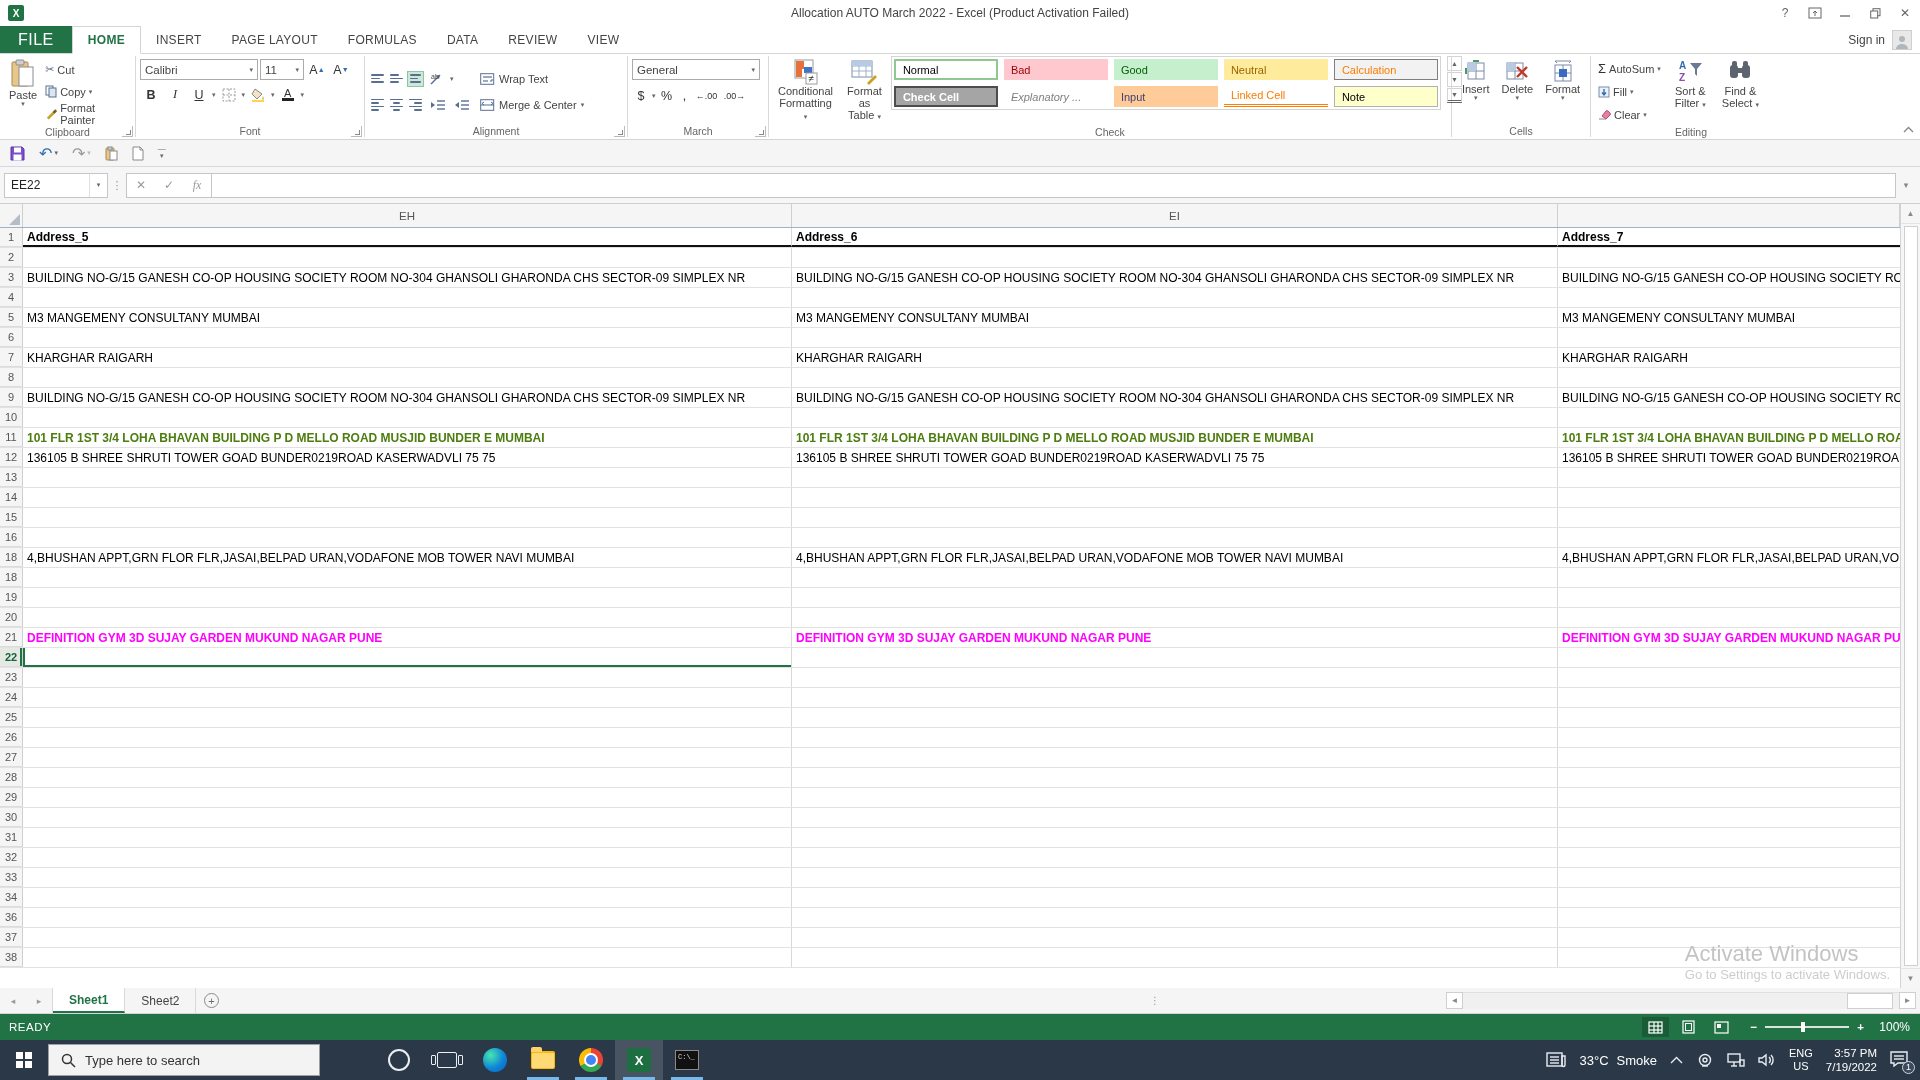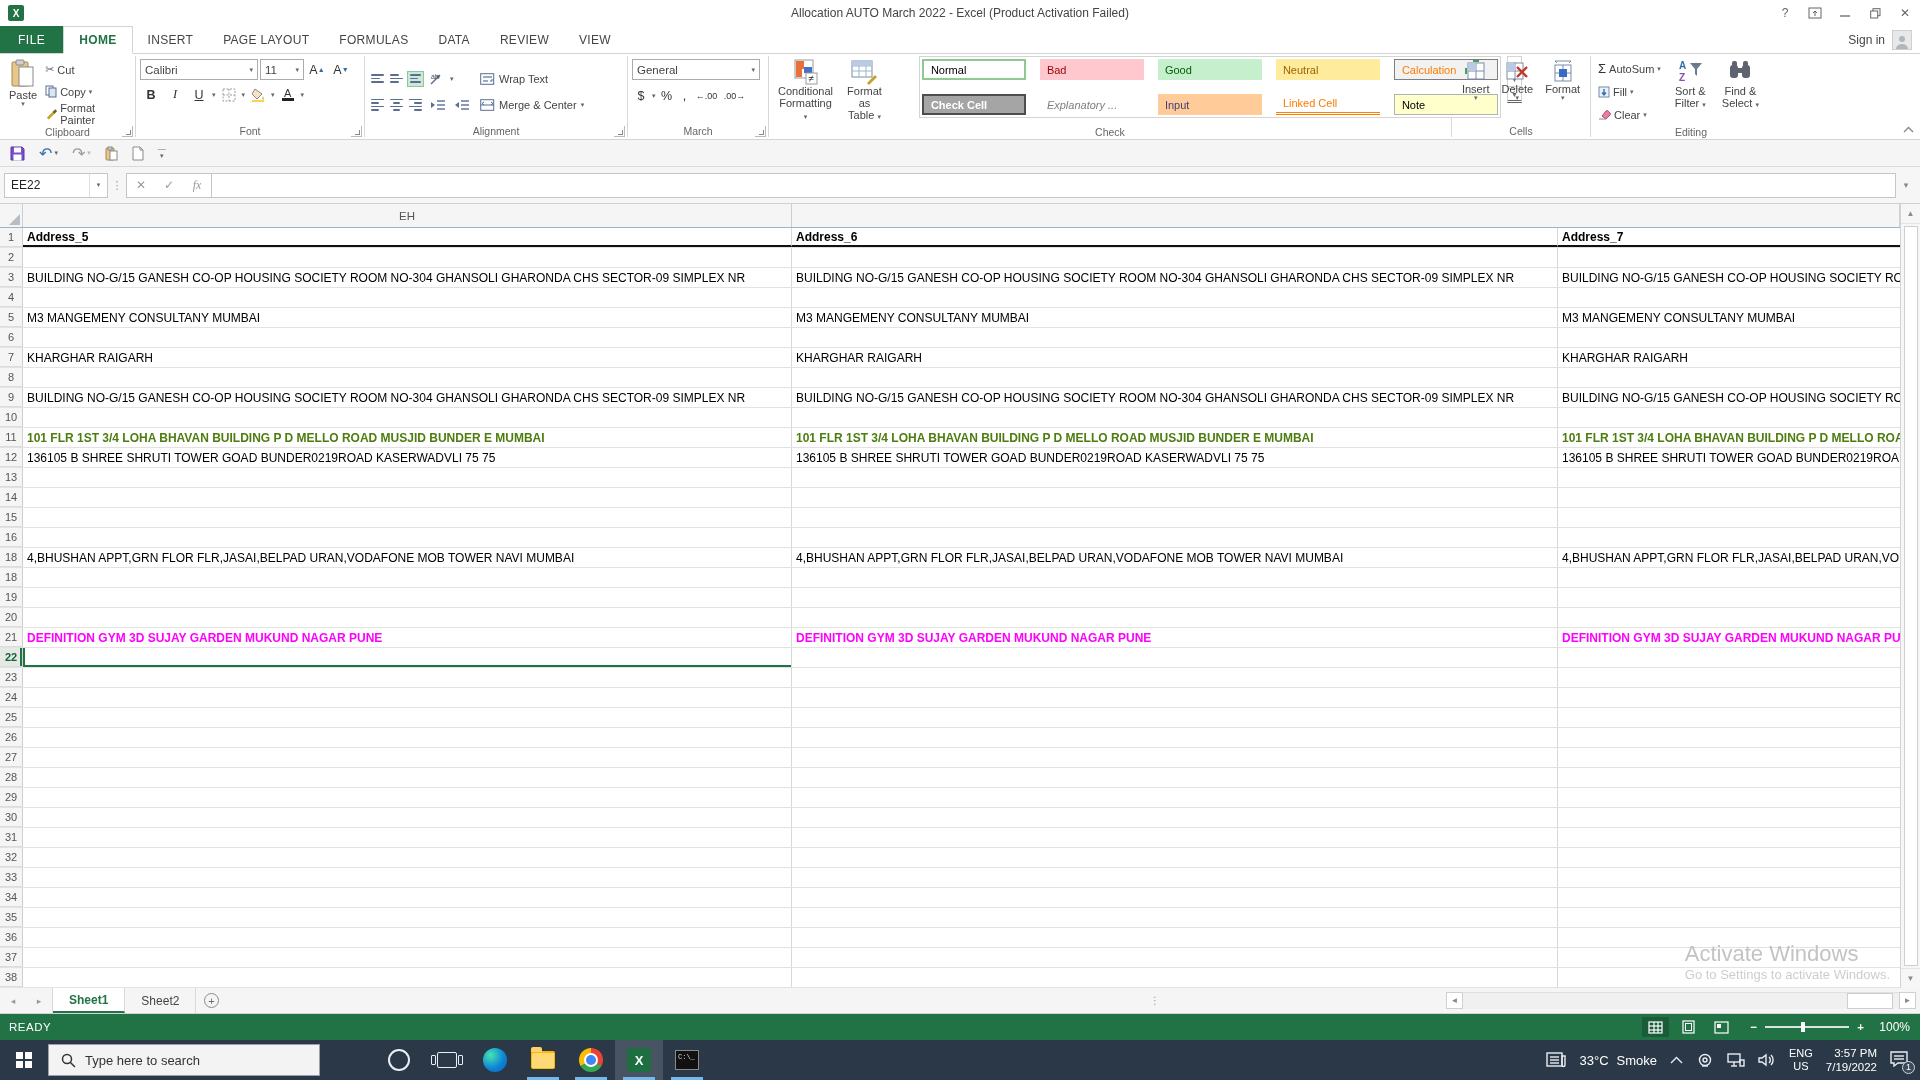--- a/index.html
+++ b/index.html
@@ -10,21 +10,21 @@
   .titlebar{height:26px;display:flex;align-items:center;background:#fff;position:relative;}
   .xlicon{width:16px;height:16px;margin-left:8px;background:#217346;border-radius:2px;
     color:#fff;font-size:10px;font-weight:bold;display:flex;align-items:center;justify-content:center;}
   .tb-title{position:absolute;left:0;right:0;text-align:center;font-size:12px;color:#444;}
   .tb-ctrls{margin-left:auto;display:flex;height:100%;z-index:2;}
   .tb-btn{width:30px;height:100%;display:flex;align-items:center;justify-content:center;color:#666;font-size:12px;}
   .tb-btn svg{stroke:#666;}
 
   
   .tabrow{height:28px;display:flex;align-items:stretch;background:#fff;border-bottom:1px solid #d4d4d4;position:relative;}
-  .tab-file{background:#217346;color:#fff;padding:0 18px;display:flex;align-items:center;font-size:12px;letter-spacing:.5px;}
+  .tab-file{background:#217346;color:#fff;padding:0 18px;display:flex;align-items:center;font-size:16px;letter-spacing:.5px;}
   .tab{padding:0 15px;display:flex;align-items:center;font-size:12px;color:#444;letter-spacing:.3px;}
   .tab.active{background:#fff;color:#217346;border:1px solid #d4d4d4;border-bottom:1px solid #fff;margin-bottom:-1px;font-weight:bold;}
   .signin{margin-left:auto;display:flex;align-items:center;gap:7px;padding-right:8px;font-size:12px;color:#444;}
   .avatar{width:20px;height:20px;background:#e8e8e8;border:1px solid #cfcfcf;display:flex;align-items:flex-end;justify-content:center;overflow:hidden;}
   .avatar svg{fill:#aeb7bd;}
 
   
   .ribbon{height:86px;background:#fff;display:flex;align-items:stretch;border-bottom:1px solid #d4d4d4;position:relative;font-size:11px;color:#444;}
   .rgroup{display:flex;flex-direction:column;padding:2px 4px 0 4px;position:relative;}
   .rgroup .gbody{flex:1;display:flex;align-items:flex-start;}
@@ -36,21 +36,21 @@
   .dd{font-size:7px;color:#666;line-height:6px;}
   .smallrow{display:flex;align-items:center;gap:2px;}
   .mini{height:21px;display:flex;align-items:center;gap:3px;padding:0 3px;color:#444;}
   .selbox{height:21px;border:1px solid #ababab;background:#fff;display:flex;align-items:center;font-size:11.5px;padding:0 4px;justify-content:space-between;}
   .fbtn{width:22px;height:21px;display:flex;align-items:center;justify-content:center;font-size:12.5px;color:#333;}
   .alnico{width:17px;height:16px;display:flex;flex-direction:column;justify-content:center;gap:2px;padding:2px;}
   .alnico i{display:block;height:1.5px;background:#5a6f8f;border-radius:1px;}
   .alnico.sel{background:#cde8d8;border:1px solid #8fc5a5;}
   .wrapline{display:flex;align-items:center;gap:4px;height:21px;}
   
-  .gallery{display:grid;grid-template-columns:repeat(5,104px);grid-auto-rows:21px;gap:14px;border:1px solid #d4d4d4;padding:2px;background:#fff;margin-left:28px;}
+  .gallery{display:grid;grid-template-columns:repeat(5,104px);grid-auto-rows:21px;gap:6px;border:1px solid #d4d4d4;padding:2px;background:#fff;}
   .gitem{display:flex;align-items:center;padding:0 7px;font-size:11px;white-space:nowrap;overflow:hidden;}
   .g-normal{background:#fff;border:2px solid #90c890;color:#000;}
   .g-bad{background:#ffc7ce;color:#9c0006;}
   .g-good{background:#c6efce;color:#006100;}
   .g-neutral{background:#ffeb9c;color:#9c6500;}
   .g-calculation{background:#f2f2f2;color:#fa7d00;border:1px solid #7f7f7f;}
   .g-check{background:#a5a5a5;color:#fff;border:2px solid #4d4d4d;font-weight:bold;}
   .g-explanatory{background:#fff;color:#7f7f7f;font-style:italic;}
   .g-input{background:#ffcc99;color:#3f3f76;}
   .g-linked{background:#fff;color:#fa7d00;border-bottom:3px double #ff8001;}
@@ -599,20 +599,21 @@
     <span class="fx">fx</span>
   </div>
   <div class="finput"></div>
   <div class="fexpand dd">▾</div>
 </div>
 
 <div class="gridwrap">
   <div class="chead" id="col-headers" style="margin-right:20px;">
       <div class="corner"></div>
       <div class="chcell" style="width: 769px;">EH</div>
+      <div class="chcell" style="width: 766px;">EI</div>
       <div class="chcell" style="flex: 1 1 0%;"></div>
     </div>
   <div class="gbody" id="grid-body" style="margin-right:20px;">
       <div class="grow">
         <div class="rhdr">1</div>
         <div class="cell s-header r1" style="width: 769px;">Address_5</div>
         <div class="cell s-header r1" style="width: 766px;">Address_6</div>
         <div class="cell last s-header r1">Address_7</div>
       </div>
       <div class="grow">
@@ -802,26 +803,20 @@
         <div class="cell last"></div>
       </div>
       <div class="grow">
         <div class="rhdr">33</div>
         <div class="cell" style="width: 769px;"></div>
         <div class="cell" style="width: 766px;"></div>
         <div class="cell last"></div>
       </div>
       <div class="grow">
         <div class="rhdr">34</div>
-        <div class="cell" style="width: 769px;"></div>
-        <div class="cell" style="width: 766px;"></div>
-        <div class="cell last"></div>
-      </div>
-      <div class="grow">
-        <div class="rhdr">35</div>
         <div class="cell" style="width: 769px;"></div>
         <div class="cell" style="width: 766px;"></div>
         <div class="cell last"></div>
       </div>
       <div class="grow">
         <div class="rhdr">36</div>
         <div class="cell" style="width: 769px;"></div>
         <div class="cell" style="width: 766px;"></div>
         <div class="cell last"></div>
       </div>

